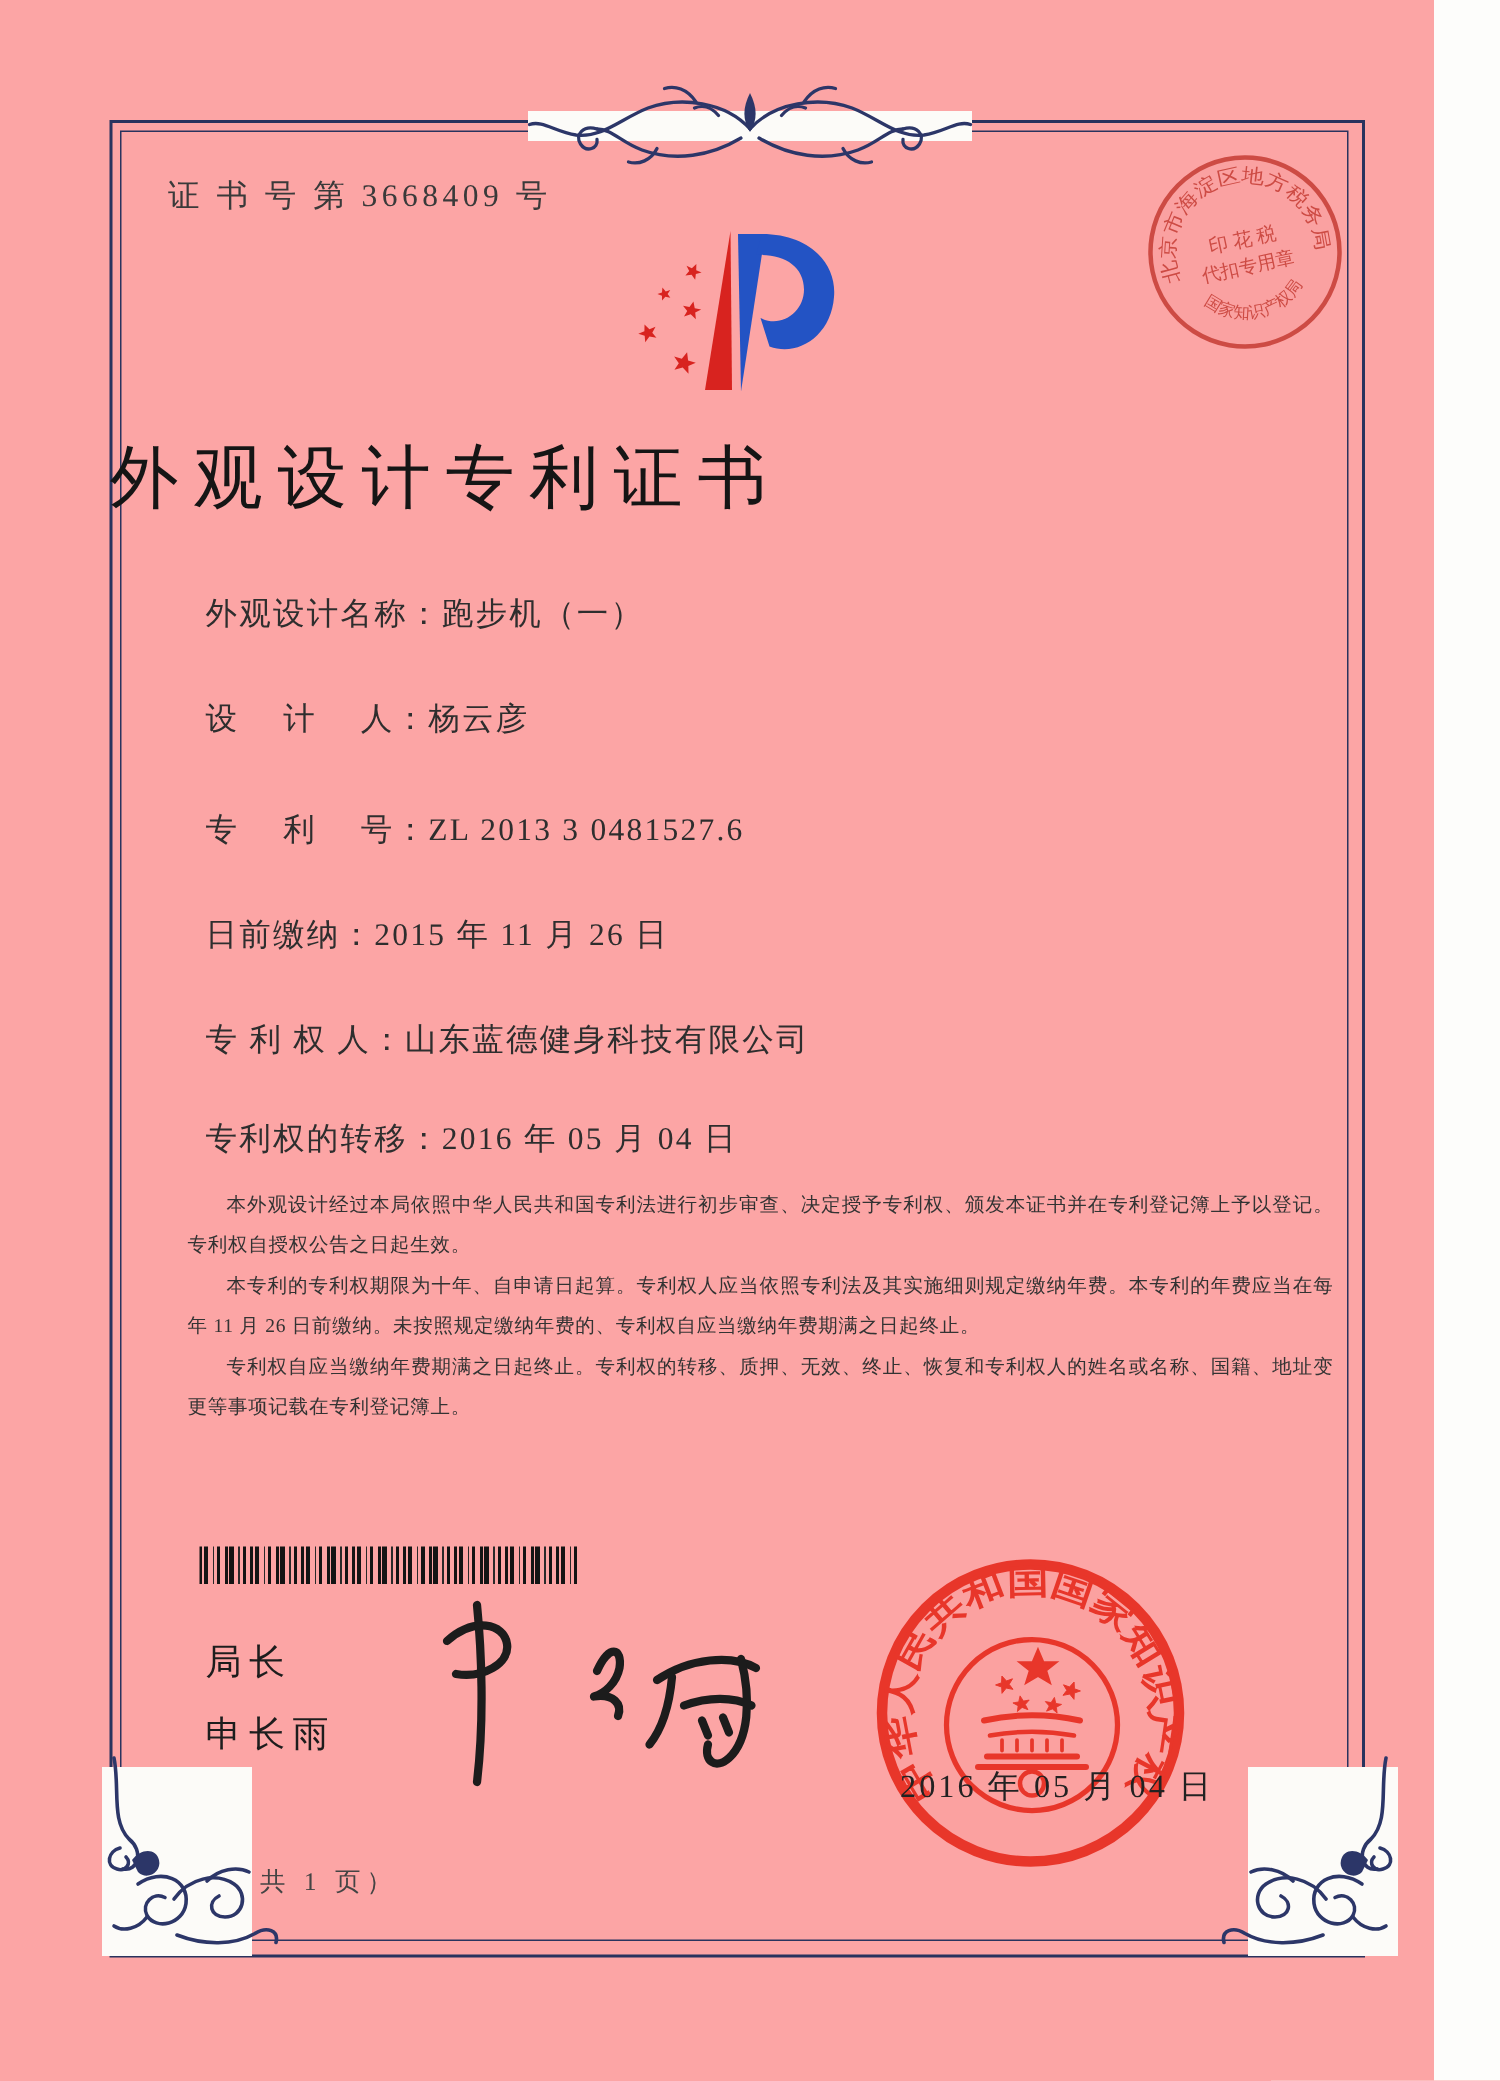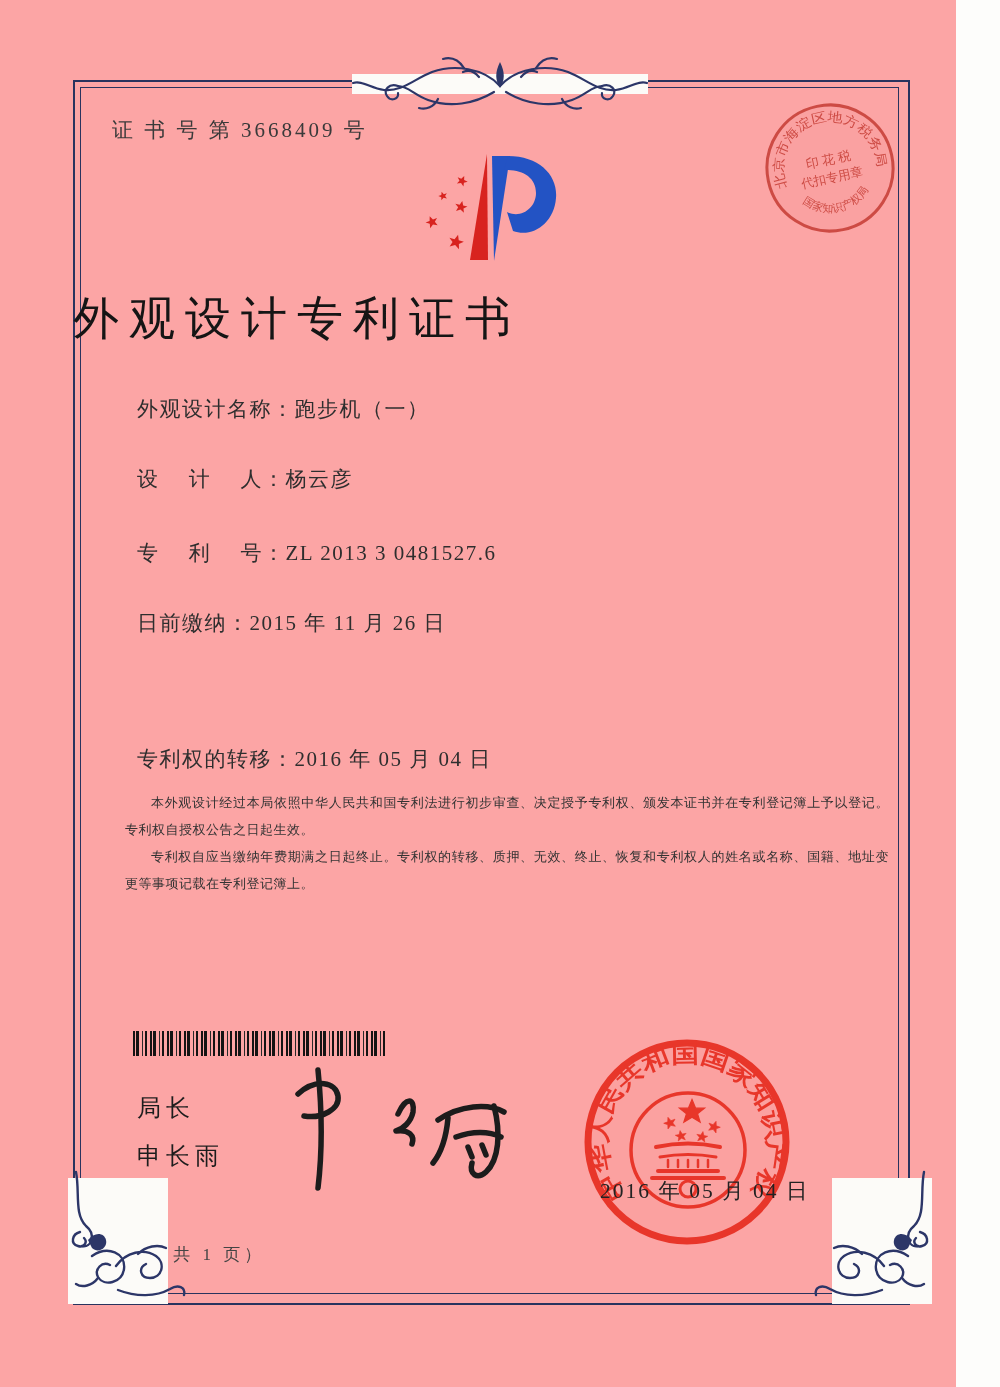--- a/index.html
+++ b/index.html
@@ -93,26 +93,30 @@
   </div>
   <div class="field-row" style="top:465px;">
     <span>设　 计 　人：</span><span>杨云彦</span>
   </div>
   <div class="field-row" style="top:539px;">
     <span>专 　利 　号：</span><span>ZL 2013 3 0481527.6</span>
   </div>
   <div class="field-row" style="top:609px;">
     <span>日前缴纳：</span><span>2015 年 11 月 26 日</span>
   </div>
+  <div class="field-row" style="top:679px;">
+    <span>专 利 权 人：</span><span>山东蓝德健身科技有限公司</span>
+  </div>
   <div class="field-row" style="top:745px;">
     <span>专利权的转移：</span><span>2016 年 05 月 04 日</span>
   </div>
 
   <div class="paras">
     <p>本外观设计经过本局依照中华人民共和国专利法进行初步审查、决定授予专利权、颁发本证书并在专利登记簿上予以登记。专利权自授权公告之日起生效。</p>
+    <p>本专利的专利权期限为十年、自申请日起算。专利权人应当依照专利法及其实施细则规定缴纳年费。本专利的年费应当在每年 11 月 26 日前缴纳。未按照规定缴纳年费的、专利权自应当缴纳年费期满之日起终止。</p>
     <p>专利权自应当缴纳年费期满之日起终止。专利权的转移、质押、无效、终止、恢复和专利权人的姓名或名称、国籍、地址变更等事项记载在专利登记簿上。</p>
   </div>
 
   <div class="barcode"></div>
 
   <div class="issuer-title">局长</div>
   <div class="issuer-name">申长雨</div>
 
   <svg class="svg-sign" width="250" height="135" viewBox="0 0 250 135">
     <g stroke="#1c1c1c" stroke-width="5.5" fill="none" stroke-linecap="round" stroke-linejoin="round">

